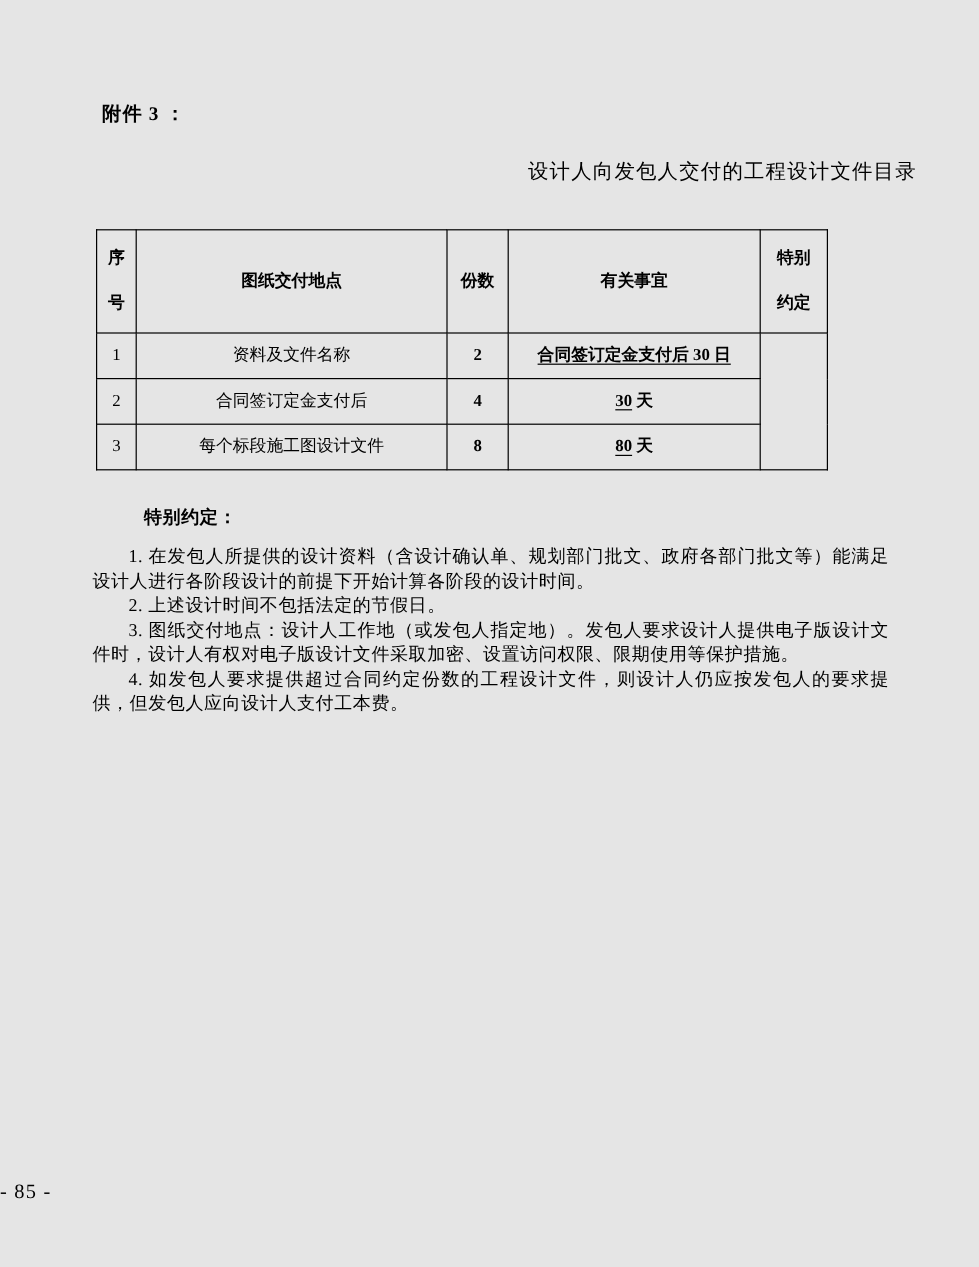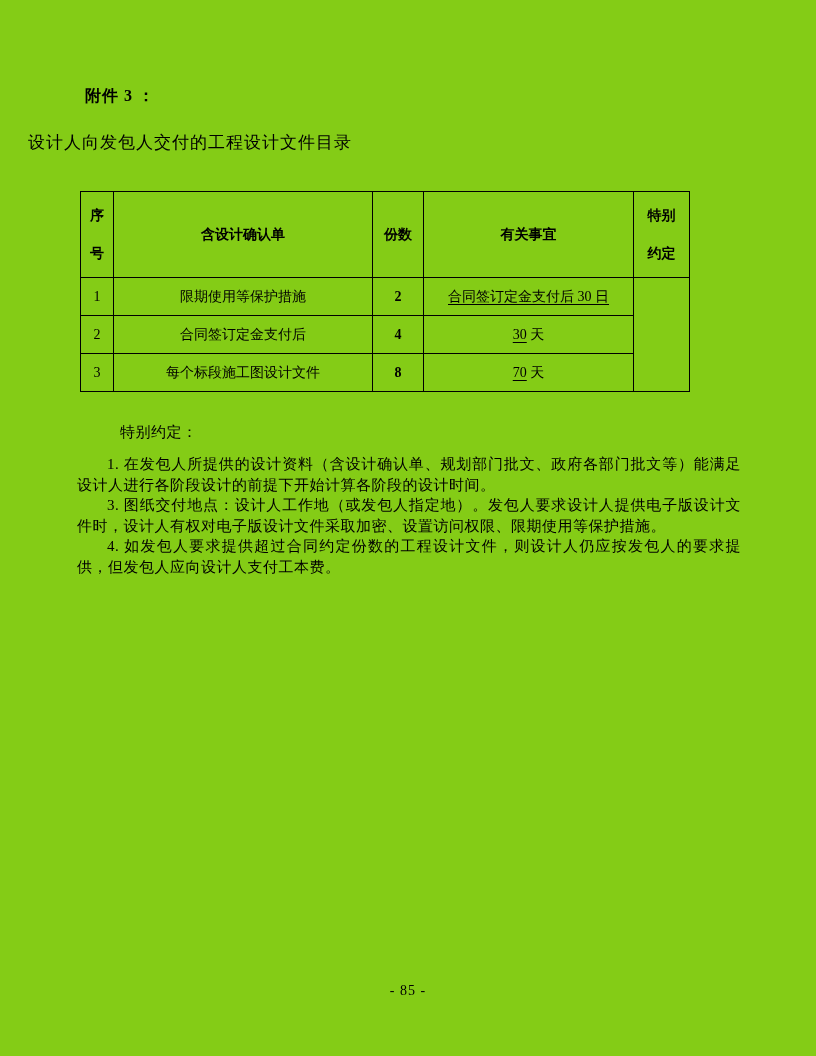--- a/index.html
+++ b/index.html
@@ -1,44 +1,43 @@
 <!DOCTYPE html>
 <html lang="zh"><head>
 <meta charset="utf-8">
 <style>
   * { margin: 0; padding: 0; box-sizing: border-box; }
   html, body { background: #ffffff; }
   .page {
     position: relative;
     width: 816px;
     height: 1056px;
-    background: #84cc16;
+    background: #e5e5e5;
     color: #000000;
     font-family: "Liberation Serif", "DejaVu Serif", serif;
     overflow: hidden;
   }
   .attachment-label {
     position: absolute;
     left: 85px;
     top: 85px;
     font-size: 16px;
     font-weight: bold;
     letter-spacing: 1px;
     line-height: 22px;
   }
   .doc-title {
     position: absolute;
     left: 0;
     top: 132px;
     width: 764px;
-    text-align: left;
+    text-align: right;
     font-size: 17px;
     letter-spacing: 1px;
     line-height: 22px;
-    padding-left: 28px;
   }
   table.delivery-table {
     position: absolute;
     left: 80px;
     top: 191px;
     width: 609px;
     border-collapse: collapse;
     table-layout: fixed;
   }
   .delivery-table th,
@@ -52,54 +51,54 @@
   }
   .delivery-table thead th {
     font-weight: bold;
     height: 86px;
     line-height: 38px;
   }
   .delivery-table thead th.th-serial { padding: 0 3px; }
   .delivery-table thead th.th-notes  { padding: 0 12px; }
   .delivery-table tbody td { height: 38px; line-height: 18px; }
   .cell-copies { font-weight: bold; }
-  .cell-date   { font-weight: normal; }
+  .cell-date   { font-weight: bold; }
   .u {
     text-decoration: underline;
     text-decoration-thickness: 1px;
     text-underline-offset: 3px;
   }
   .provisions {
     position: absolute;
     left: 77px;
     top: 423px;
     width: 664px;
   }
   .provisions-heading {
     font-size: 15px;
-    font-weight: normal;
+    font-weight: bold;
     line-height: 18px;
     letter-spacing: 0.5px;
     padding-left: 43px;
   }
   .provision-item {
     font-size: 15px;
     line-height: 20.5px;
     letter-spacing: 0.5px;
     text-indent: 30px;
     text-align: justify;
   }
   .provision-item.first { margin-top: 13px; }
   .page-footer {
     position: absolute;
     left: 0;
     top: 983px;
     width: 100%;
-    text-align: center;
-    font-size: 14px;
+    text-align: left;
+    font-size: 17px;
     letter-spacing: 1px;
   }
 </style>
 </head>
 <body>
 
 <div class="page">
 
   <div class="attachment-label">附件 3 ：</div>
 
@@ -109,51 +108,52 @@
     <colgroup>
       <col style="width:33px">
       <col style="width:259px">
       <col style="width:51px">
       <col style="width:210px">
       <col style="width:56px">
     </colgroup>
     <thead>
       <tr>
         <th class="th-serial">序号</th>
-        <th>含设计确认单</th>
+        <th>图纸交付地点</th>
         <th>份数</th>
         <th>有关事宜</th>
         <th class="th-notes">特别约定</th>
       </tr>
     </thead>
     <tbody>
       <tr>
         <td class="cell-serial">1</td>
-        <td class="cell-name">限期使用等保护措施</td>
+        <td class="cell-name">资料及文件名称</td>
         <td class="cell-copies">2</td>
         <td class="cell-date"><span class="u">合同签订定金支付后 30 日</span><span></span></td>
         <td class="cell-notes" rowspan="3"></td>
       </tr>
       <tr>
         <td class="cell-serial">2</td>
         <td class="cell-name">合同签订定金支付后</td>
         <td class="cell-copies">4</td>
         <td class="cell-date"><span class="u">30</span><span> 天</span></td>
       </tr>
       <tr>
         <td class="cell-serial">3</td>
         <td class="cell-name">每个标段施工图设计文件</td>
         <td class="cell-copies">8</td>
-        <td class="cell-date"><span class="u">70</span><span> 天</span></td>
+        <td class="cell-date"><span class="u">80</span><span> 天</span></td>
       </tr>
     </tbody>
   </table>
 
   <div class="provisions">
     <div class="provisions-heading">特别约定：</div>
     <p class="provision-item first">1. 在发包人所提供的设计资料（含设计确认单、规划部门批文、政府各部门批文等）能满足设计人进行各阶段设计的前提下开始计算各阶段的设计时间。</p>
+    <p class="provision-item">2. 上述设计时间不包括法定的节假日。</p>
     <p class="provision-item">3. 图纸交付地点：设计人工作地（或发包人指定地）。发包人要求设计人提供电子版设计文件时，设计人有权对电子版设计文件采取加密、设置访问权限、限期使用等保护措施。</p>
     <p class="provision-item">4. 如发包人要求提供超过合同约定份数的工程设计文件，则设计人仍应按发包人的要求提供，但发包人应向设计人支付工本费。</p>
   </div>
 
   <div class="page-footer">- 85 -</div>
 
 </div>
 
 </body></html>

